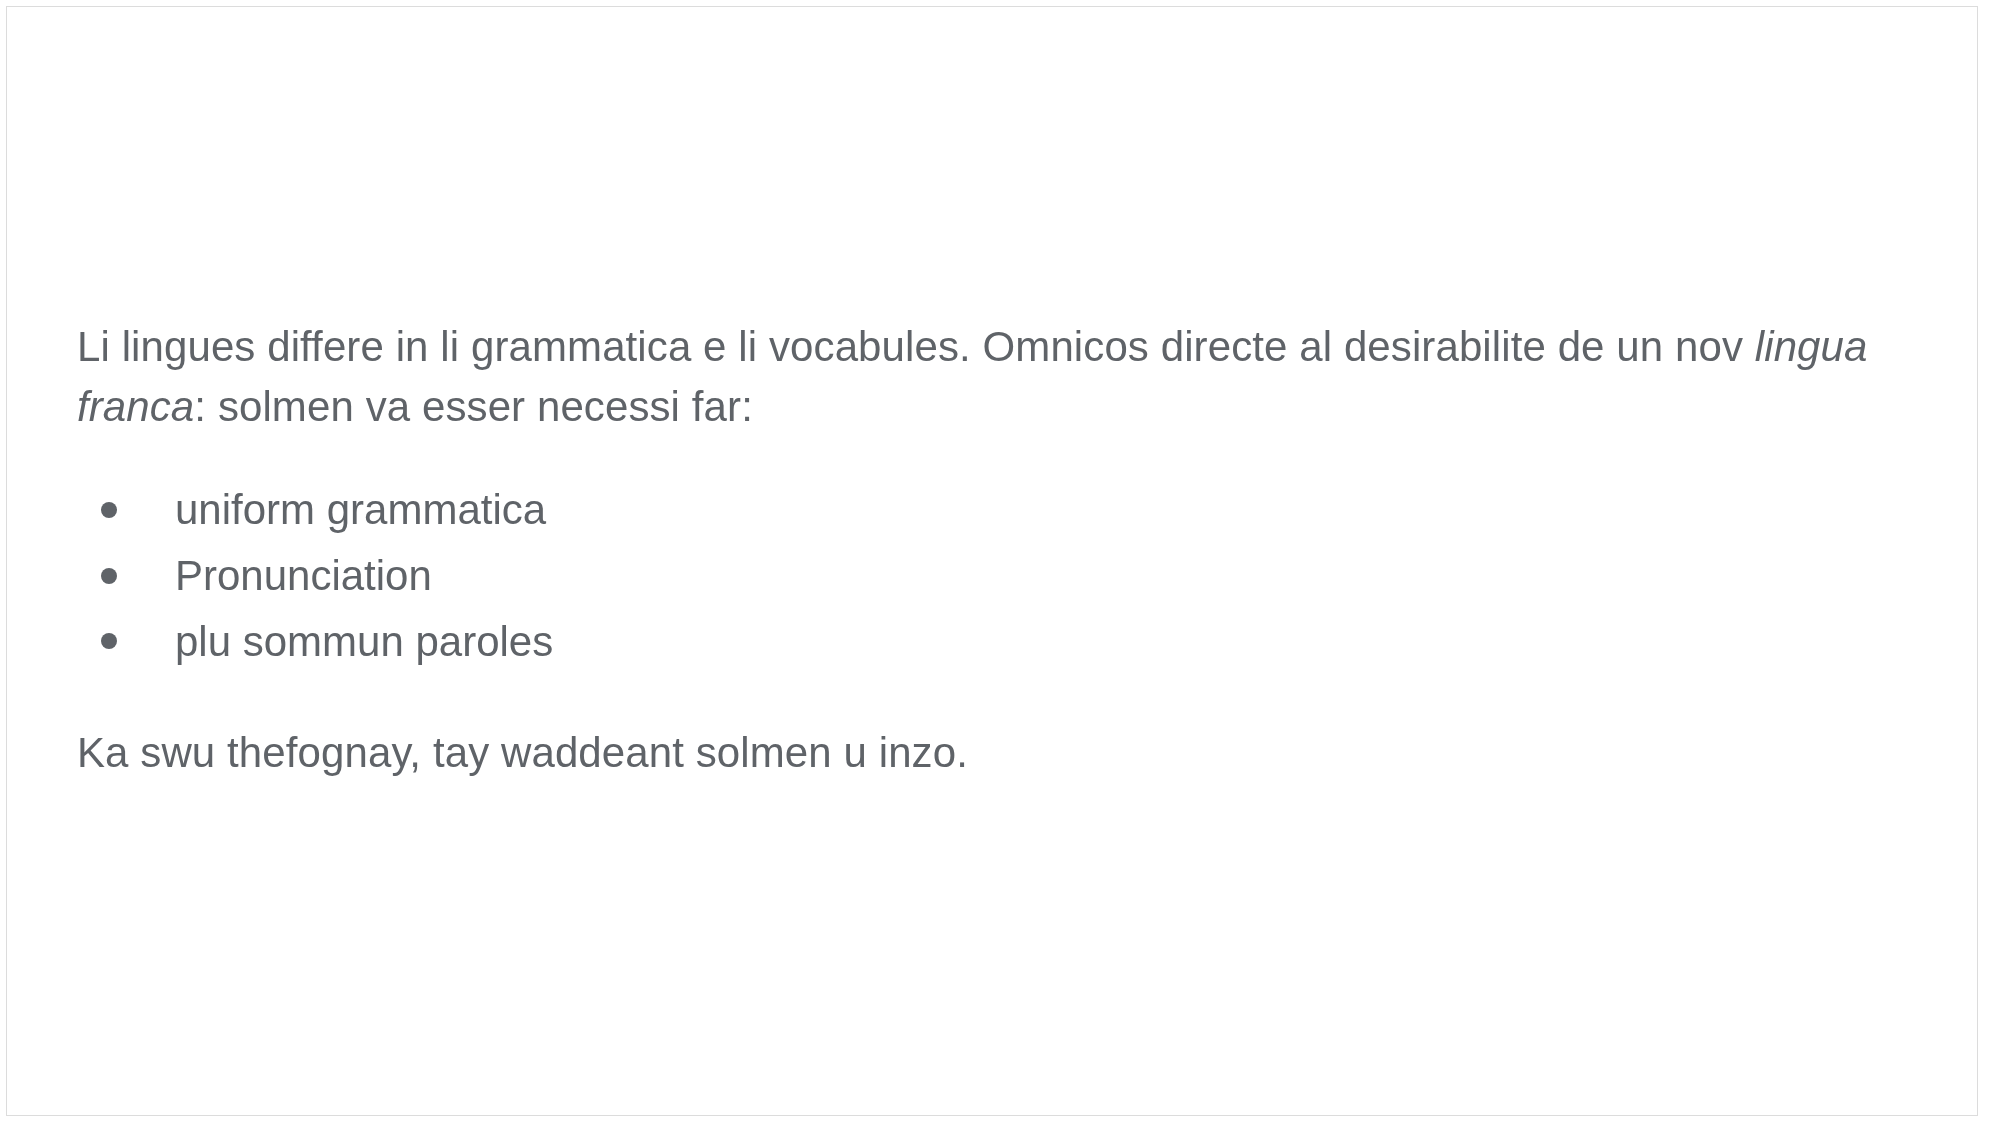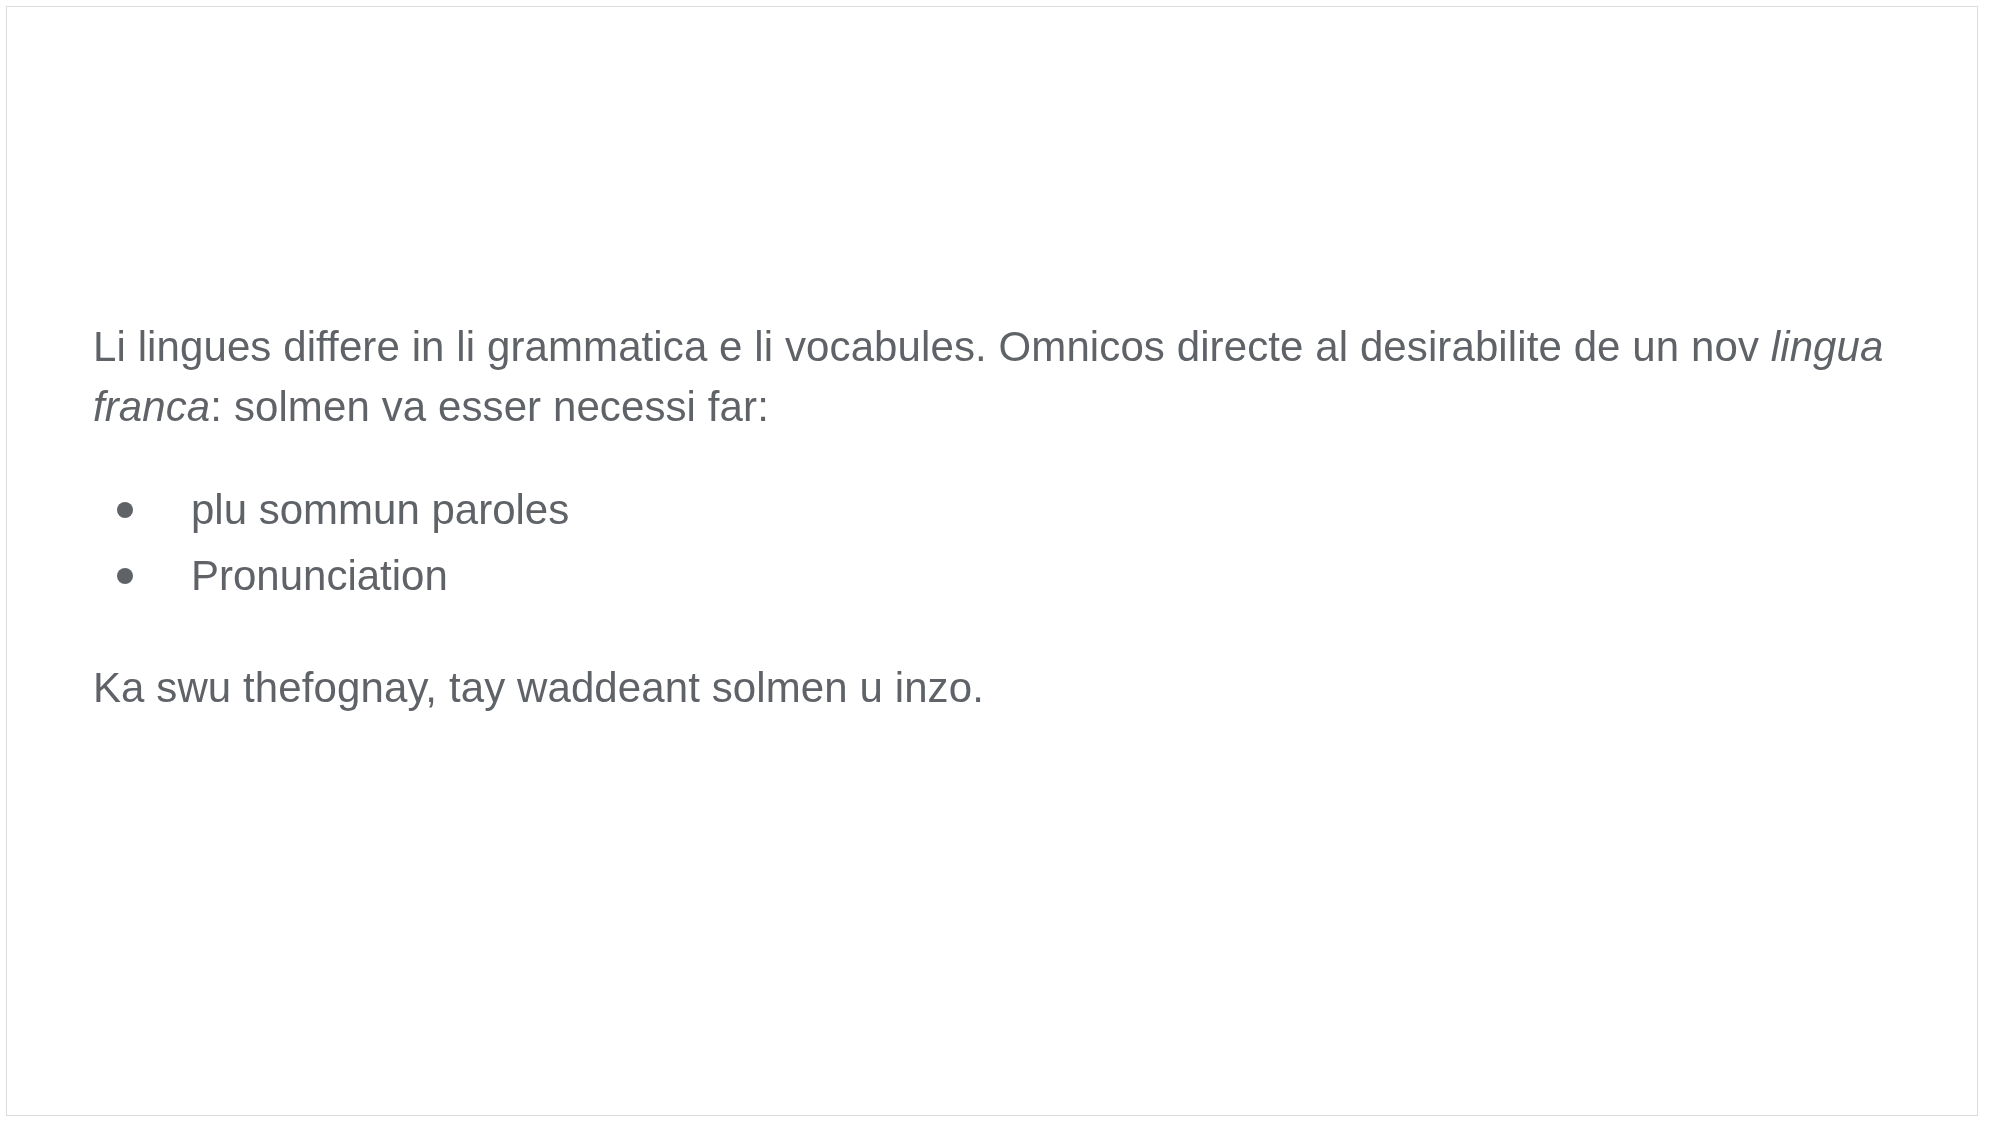--- a/index.html
+++ b/index.html
@@ -20,21 +20,21 @@
     top: 6px;
     width: 1972px;
     height: 1110px;
     background: #ffffff;
     border: 1px solid #dcdcdc;
     box-sizing: border-box;
   }
 
   #content-block {
     position: absolute;
-    left: 86px;
+    left: 70px;
     top: 268px;
     width: 1810px;
   }
 
   .paragraph {
     color: #5f6368;
     font-size: 42px;
     line-height: 1.42;
     font-weight: 400;
     letter-spacing: 0.1px;
@@ -79,24 +79,28 @@
 <body>
 
 <div id="slide-canvas">
   <div id="content-block">
 
     <p class="paragraph"><span>Li lingues differe in li grammatica e li vocabules. Omnicos directe al desirabilite de un nov </span><em>lingua franca</em><span>: solmen va esser necessi far:</span></p>
 
     <ul id="bullet-list">
       <li>
         <span class="bullet-dot"></span>
-        <span>plu sommun paroles</span>
+        <span>uniform grammatica</span>
       </li>
       <li>
         <span class="bullet-dot"></span>
         <span>Pronunciation</span>
+      </li>
+      <li>
+        <span class="bullet-dot"></span>
+        <span>plu sommun paroles</span>
       </li>
     </ul>
 
     <p class="paragraph" id="closing-paragraph">Ka swu thefognay, tay waddeant solmen u inzo.</p>
 
   </div>
 </div>
 
 </body></html>

